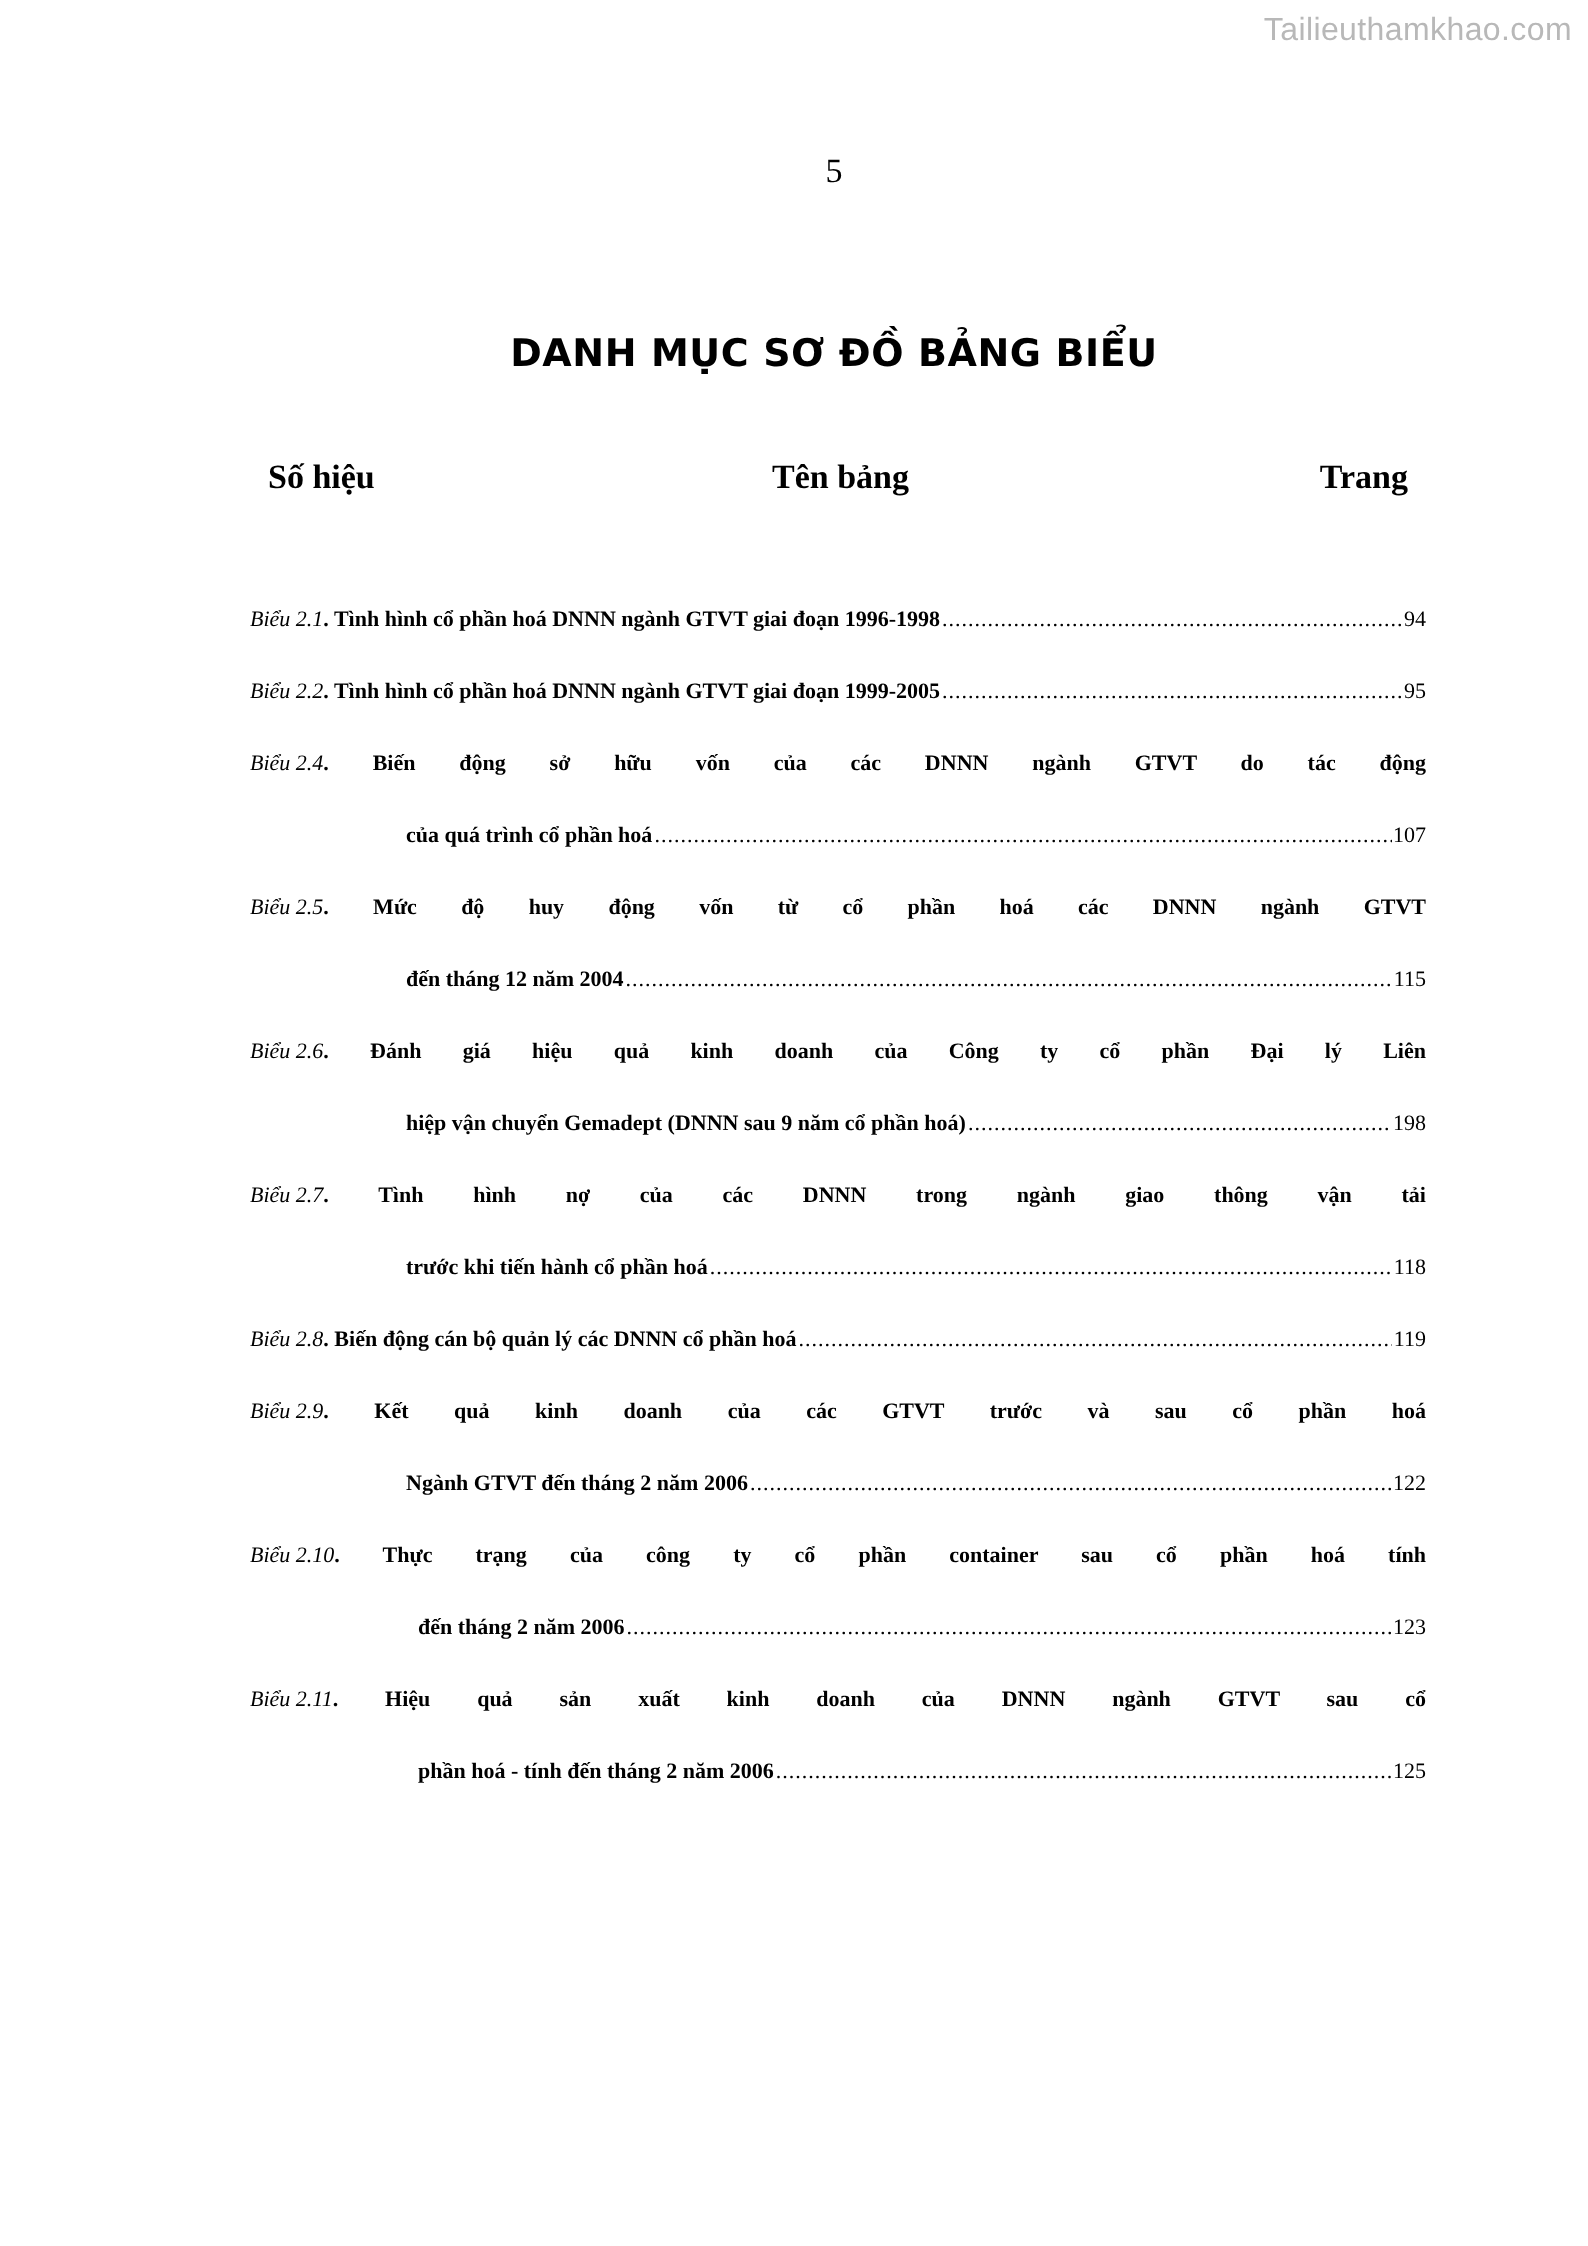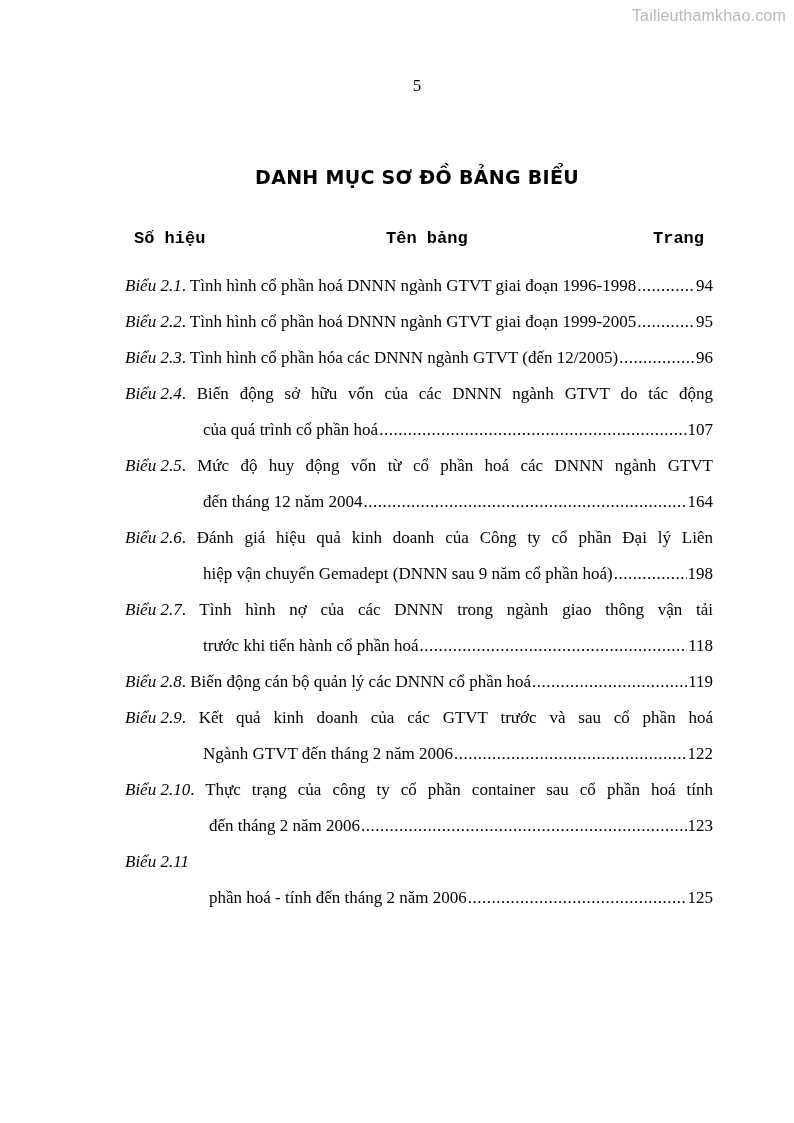--- a/index.html
+++ b/index.html
@@ -3,32 +3,32 @@
   <meta charset="utf-8">
   <style>
     html, body { margin: 0; padding: 0; background: #ffffff; }
     body { width: 794px; height: 1123px; position: relative; overflow: hidden;
            font-family: "Liberation Serif", serif; color: #000; }
     .watermark { position: absolute; top: 7px; right: 8px; font-family: "Liberation Sans", sans-serif;
                  font-size: 16px; color: #b8b8b8; letter-spacing: 0.2px; }
     .page-num { position: absolute; top: 76px; left: 0; width: 834px; text-align: center; font-size: 17px; }
     .title { position: absolute; top: 166px; left: 0; width: 834px; text-align: center;
              font-family: "DejaVu Sans", sans-serif; font-weight: bold; font-size: 19px; letter-spacing: 0.3px; }
-    .headers { position: absolute; top: 229px; left: 134px; width: 570px; height: 24px; font-weight: bold; font-size: 17px; font-family: Liberation Mono, monospace; }
+    .headers { position: absolute; top: 229px; left: 134px; width: 570px; height: 24px; font-weight: bold; font-size: 17px; }
     .headers span { position: absolute; top: 0; }
     .h-num { left: 0; }
     .h-name { left: 252px; }
     .h-page { right: 0; }
-    .toc { position: absolute; top: 274px; left: 125px; width: 588px; font-size: 17px; }
+    .toc { position: absolute; top: 298px; left: 125px; width: 588px; font-size: 11px; }
     .entry { margin: 0; }
     .line { display: flex; align-items: baseline; height: 36px; line-height: 24px; white-space: nowrap; }
     .line.first { }
     .line.cont { padding-left: 78px; }
     .label { font-style: italic; }
-    .text { white-space: nowrap; }
+    .text { white-space: nowrap; font-weight: bold; }
     .text.justify { flex: 1; text-align: justify; text-align-last: justify; }
     .dots { flex: 1; overflow: hidden; white-space: nowrap; margin: 0 1px; }
     .dots::after { content: "................................................................................................................................................................................................................................................"; letter-spacing: 0.5px; }
     .pg { text-align: left; }
   </style>
 </head>
 <body>
 
 <div class="watermark">Tailieuthamkhao.com</div>
 <div class="page-num">5</div>
@@ -53,28 +53,20 @@
 
   <div class="entry">
     <div class="line first">
       <span class="label">Biểu 2.2</span>
       <span class="text">. Tình hình cổ phần hoá DNNN ngành GTVT giai đoạn 1999-2005</span>
       <span class="dots"></span>
       <span class="pg">95</span>
     </div>
   </div>
 
-  <div class="entry">
-    <div class="line first">
-      <span class="label">Biểu 2.3</span>
-      <span class="text">. Tình hình cổ phần hóa các DNNN ngành GTVT (đến 12/2005) </span>
-      <span class="dots"></span>
-      <span class="pg">96</span>
-    </div>
-  </div>
 
   <div class="entry">
     <div class="line first">
       <span class="label">Biểu 2.4</span>
       <span class="text justify">. Biến động sở hữu vốn của các DNNN ngành GTVT do tác động</span>
     </div>
     <div class="line cont">
       <span class="text">của quá trình cổ phần hoá</span>
       <span class="dots"></span>
       <span class="pg">107</span>
@@ -82,21 +74,21 @@
   </div>
 
   <div class="entry">
     <div class="line first">
       <span class="label">Biểu 2.5</span>
       <span class="text justify">. Mức độ huy động vốn từ cổ phần hoá các DNNN ngành GTVT</span>
     </div>
     <div class="line cont">
       <span class="text">đến tháng 12 năm 2004 </span>
       <span class="dots"></span>
-      <span class="pg">164</span>
+      <span class="pg">115</span>
     </div>
   </div>
 
   <div class="entry">
     <div class="line first">
       <span class="label">Biểu 2.6</span>
       <span class="text justify">. Đánh giá hiệu quả kinh doanh của Công ty cổ phần Đại lý Liên</span>
     </div>
     <div class="line cont">
       <span class="text">hiệp vận chuyển Gemadept (DNNN sau 9 năm cổ phần hoá)</span>
@@ -146,20 +138,21 @@
     <div class="line cont" style="padding-left:84px">
       <span class="text">đến tháng 2 năm 2006</span>
       <span class="dots"></span>
       <span class="pg">123</span>
     </div>
   </div>
 
   <div class="entry">
     <div class="line first">
       <span class="label">Biểu 2.11</span>
+      <span class="text justify">. Hiệu quả sản xuất kinh doanh của DNNN ngành GTVT sau cổ</span>
     </div>
     <div class="line cont" style="padding-left:84px">
       <span class="text">phần hoá - tính đến tháng 2 năm 2006</span>
       <span class="dots"></span>
       <span class="pg">125</span>
     </div>
   </div>
 </div>
 
 </body></html>

